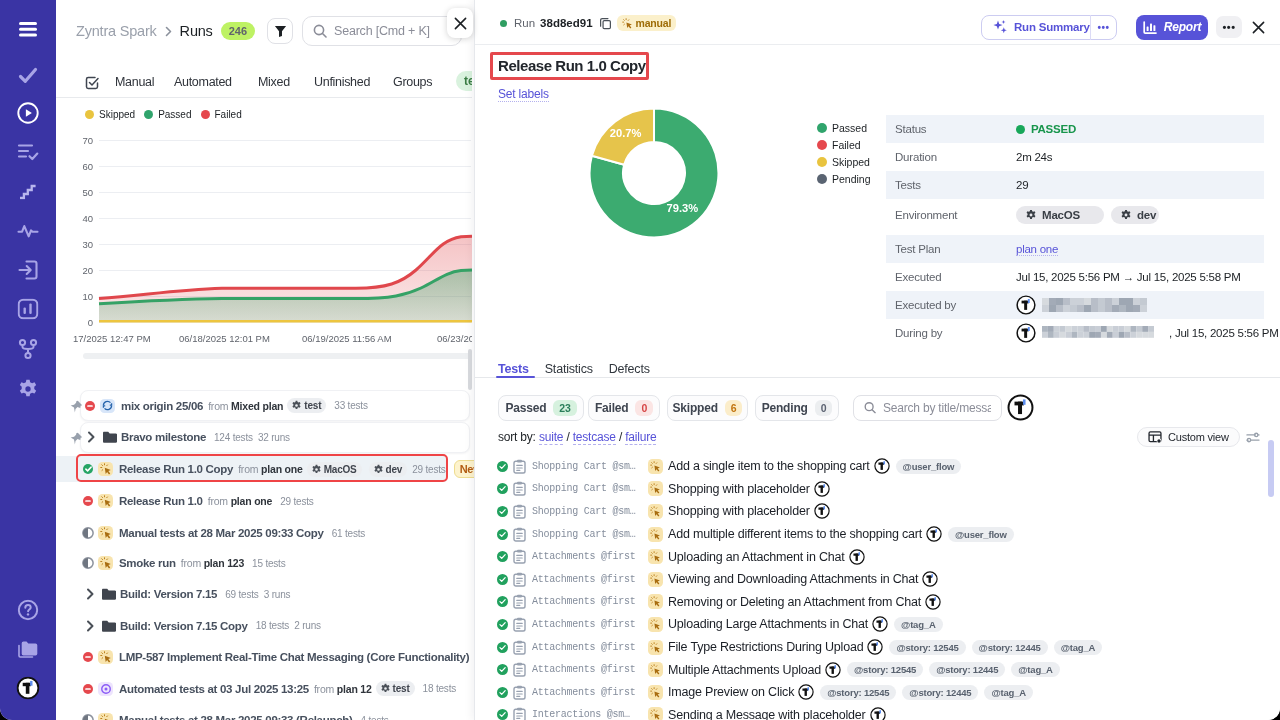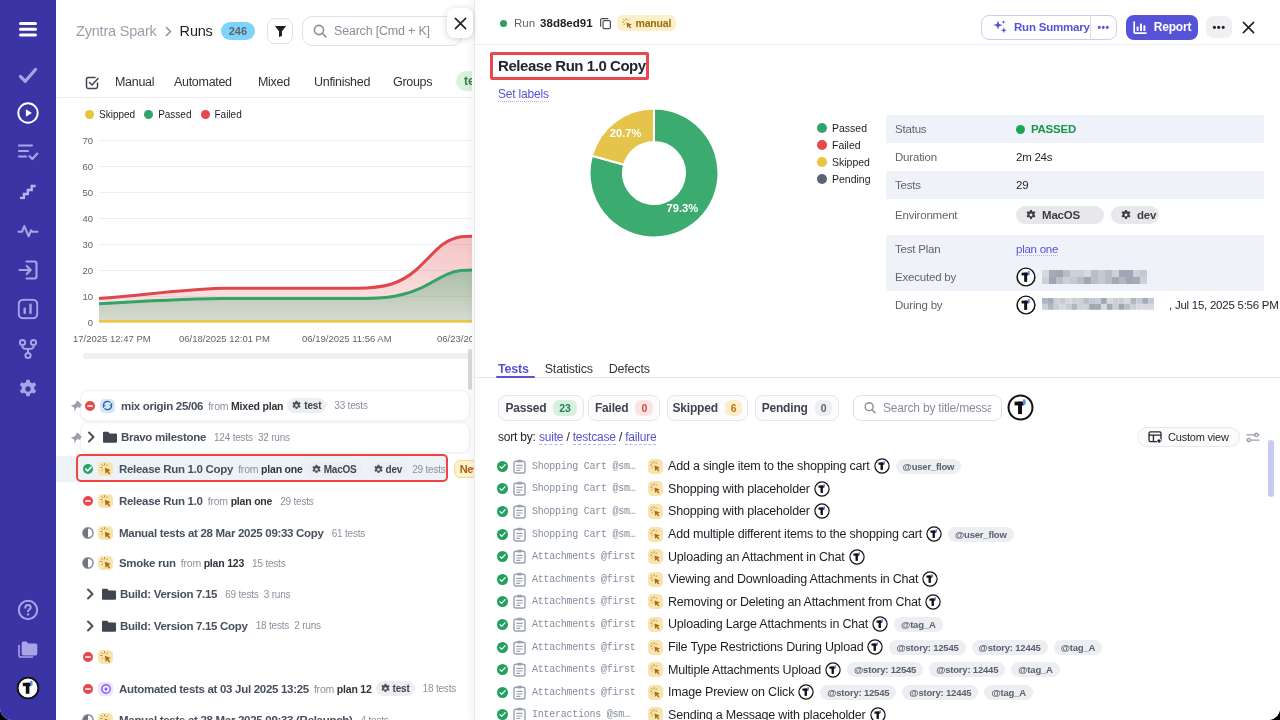--- a/index.html
+++ b/index.html
@@ -8,21 +8,21 @@
 .page { position:absolute; left:0; top:0; width:1280px; height:720px; background:#fff;
   border-radius:0 0 12px 12px; overflow:hidden; }
 .abs { position:absolute; }
 
 .sidebar { position:absolute; left:0; top:0; width:56px; height:720px; background:#3a34a4; }
 .sidebar .ic { position:absolute; left:50%; transform:translate(-50%,-50%); color:#a8a4e6; display:flex; }
 
 .lpanel { position:absolute; left:56px; top:0; width:416px; height:720px; background:#fff; }
 .crumb-gray { color:#9aa0ab; font-size:14.5px; letter-spacing:-0.2px; }
 .crumb-bold { color:#1c2024; font-size:14.5px; font-weight:400; letter-spacing:-0.2px; }
-.badge246 { background:#7dd3fc; color:#60646c; font-size:11px; font-weight:600; border-radius:10px; padding:3px 8px; }
+.badge246 { background:#bef264; color:#60646c; font-size:11px; font-weight:600; border-radius:10px; padding:3px 8px; }
 .iconbtn { border:1px solid #e0e1e6; border-radius:8px; background:#fff; display:flex; align-items:center; justify-content:center; }
 .search { border:1px solid #e0e1e6; border-radius:10px; background:#fff; display:flex; align-items:center; gap:7px; padding:7px 10px; color:#8b8d98; font-size:12.5px; letter-spacing:-0.2px; white-space:nowrap; overflow:hidden; }
 .xcard { position:absolute; background:#fff; border-radius:8px; box-shadow:0 1px 6px rgba(0,0,0,.18); display:flex; align-items:center; justify-content:center; }
 .tab { font-size:12.5px; color:#2f333a; letter-spacing:-0.3px; }
 .pill-green { background:#d9f2de; color:#3b7d45; font-size:12px; font-weight:600; border-radius:10px; padding:3px 8px; }
 .leg { font-size:10px; color:#1c2024; display:flex; align-items:center; gap:5px; }
 .dot { width:9px; height:9px; border-radius:50%; display:inline-block; }
 .ylab { position:absolute; font-size:9.5px; color:#60646c; text-align:right; width:24px; }
 .xlab { position:absolute; font-size:9.5px; color:#60646c; white-space:nowrap; }
 .grid { position:absolute; left:99px; width:372px; height:1px; background:#eceef2; }
@@ -398,20 +398,21 @@
           </svg>
         </span>
    <span class="typico manual-ic">
           <svg width="12" height="12" viewBox="0 0 16 16">
             <g stroke="#b97d18" stroke-width="1.3" stroke-linecap="round" fill="none">
               <path d="M6 2.4V1M2.4 6H1M3.4 3.4L2.4 2.4M9 3.6l.9-1M3.6 9l-1 .9"></path>
             </g>
             <path fill="#a96d10" d="M6.4 6.4l8 2.9-3.3 1.5 2.5 3.1-1.6 1.3-2.5-3.2-1.9 2.6z"></path>
           </svg>
         </span>
+   <span class="title">LMP-587 Implement Real-Time Chat Messaging (Core Functionality)</span>
  </div>
  <div class="rrow" style="top:673.1px;">
    <span class="stico" style="background:#e5484d; margin-left:27px">
           <svg width="6" height="6" viewBox="0 0 9 9">
             <rect x="0.2" y="3.2" width="8.6" height="2.6" rx="1.3" fill="#fff"></rect>
           </svg>
         </span>
    <span class="typico" style="background:#ede4fd">
           <svg width="12" height="12" viewBox="0 0 24 24" fill="none">
             <circle cx="12" cy="12" r="8.5" stroke="#8b5cf6" stroke-width="2.8"></circle>
@@ -468,21 +469,21 @@
           </svg> manual</span>
  </div>
  <div class="rp" style="left:506px; top:10px; height:34px; display:flex; align-items:center;">
    <span class="btn-outline" style="height:25px;">
      <span style="display:inline-flex;align-items:center;gap:6px;padding:0 0 0 10px;width:108px;font-size:11.5px;"><svg width="16" height="16" viewBox="0 0 16 16">
               <path fill="#5753d8" d="M6 1.5l1.2 3.4L10.6 6 7.2 7.2 6 10.6 4.8 7.2 1.4 6l3.4-1.1zM11.8 8.2l.8 2.2 2.2.8-2.2.8-.8 2.2-.8-2.2-2.2-.8 2.2-.8zM11.5 1l.5 1.5L13.5 3l-1.5.5-.5 1.5-.5-1.5L9.5 3l1.5-.5z"></path>
             </svg> Run Summary</span>
      <span style="width:1px;height:25px;background:#dcdbf6;"></span>
      <span style="width:25px;text-align:center;font-size:10px;letter-spacing:0.5px;">•••</span>
    </span>
-   <span class="btn-solid" style="height:25px;width:72px;margin-left:9px;"><svg width="14" height="13" viewBox="0 0 14 13">
+   <span class="btn-solid" style="height:25px;width:72px;margin-left:19px;font-style:italic;"><svg width="14" height="13" viewBox="0 0 14 13">
             <path d="M1.2 1v10.2a0.9 0.9 0 00.9.9H13" stroke="#fff" stroke-width="1.7" fill="none" stroke-linecap="round"></path>
             <rect x="3.6" y="5.4" width="2" height="4.6" rx="0.6" fill="#fff"></rect>
             <rect x="7" y="2.6" width="2" height="7.4" rx="0.6" fill="#fff"></rect>
             <rect x="10.4" y="4.2" width="2" height="5.8" rx="0.6" fill="#fff"></rect>
           </svg> Report</span>
    <span class="btn-gray" style="height:22px;width:26px;margin-left:8px;color:#1c2024;letter-spacing:.5px;font-weight:800;font-size:11px;">•••</span>
    <svg width="13" height="13" viewBox="0 0 14 14" style="margin-left:10px">
           <path d="M1.5 1.5l11 11M12.5 1.5l-11 11" stroke="#1c2024" stroke-width="1.7" stroke-linecap="round"></path>
         </svg>
  </div>
@@ -527,20 +528,24 @@
                 <path fill="#3a3f46" d="M10.2 1.8h3.6l.5 2.7c.8.25 1.5.62 2.2 1.1l2.6-1 1.8 3.1-2.1 1.8c.07.4.1.84.1 1.3s-.03.9-.1 1.3l2.1 1.8-1.8 3.1-2.6-1c-.67.47-1.4.84-2.2 1.1l-.5 2.7h-3.6l-.5-2.7a8 8 0 01-2.2-1.1l-2.6 1-1.8-3.1 2.1-1.8a8 8 0 010-2.6L3.1 7.7l1.8-3.1 2.6 1c.67-.47 1.4-.84 2.2-1.1zM12 9.1a2.9 2.9 0 100 5.8 2.9 2.9 0 000-5.8z"></path>
               </svg> dev</span>
           </span>
         </div>
    <div style="height:4px;"></div>
    <div style="height:28px;background:#eff3f9;display:flex;align-items:center;">
           <span class="tlabel">Test Plan</span>
           <span class="tval">
             <a class="linkd" style="border-bottom-style:dotted;">plan one</a>
           </span>
+        </div>
+   <div style="height:28px;display:flex;align-items:center;">
+          <span class="tlabel">Executed</span>
+          <span class="tval">Jul 15, 2025 5:56 PM → Jul 15, 2025 5:58 PM</span>
         </div>
    <div style="height:28px;background:#eff3f9;display:flex;align-items:center;">
           <span class="tlabel">Executed by</span>
           <span class="tval">
             <svg class="tav" width="20" height="20" viewBox="0 0 23 23">
               <circle cx="11.5" cy="11.5" r="10.2" fill="#fff" stroke="#111" stroke-width="1.7"></circle>
               <rect x="6.4" y="6.5" width="8" height="3.2" fill="#111"></rect>
               <rect x="9.4" y="6.5" width="3.4" height="10.6" fill="#111"></rect>
               <rect x="13.6" y="4.6" width="2.2" height="4.6" fill="#5b8def"></rect>
             </svg>

